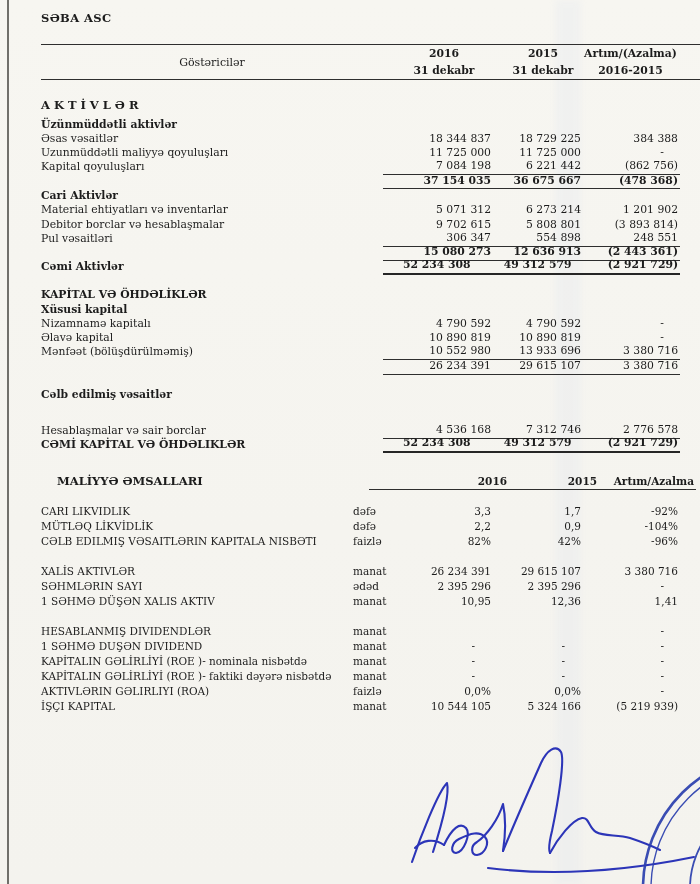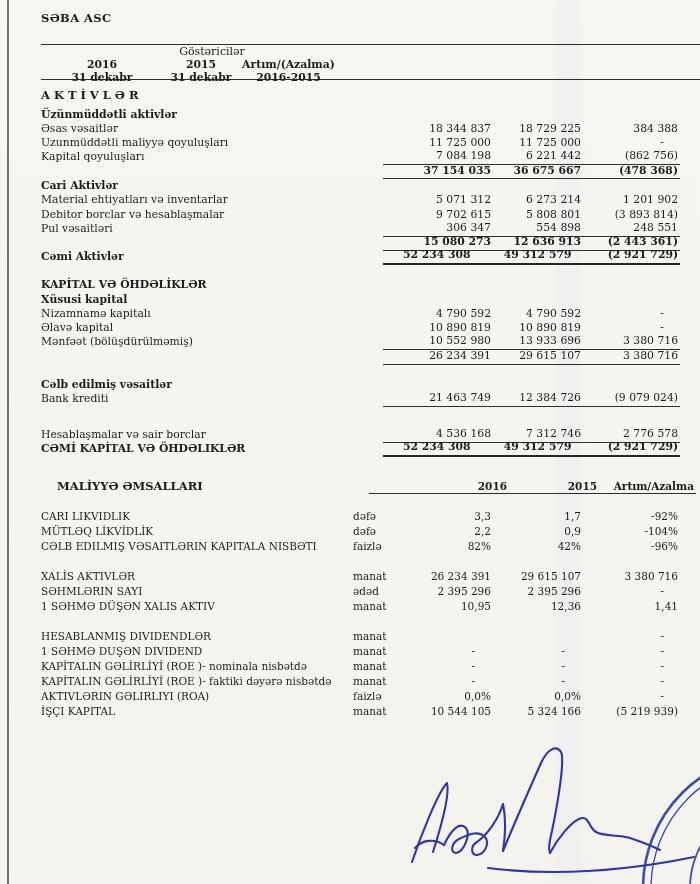--- a/index.html
+++ b/index.html
@@ -21,31 +21,30 @@
   }
   .content{position:absolute;left:41px;top:0;width:659px;}
   .company{padding-top:11px;font-size:11.5px;font-weight:bold;letter-spacing:.4px;}
 
   
   .bal-header{
     margin-top:19px;
     display:flex;align-items:stretch;
     border-top:1.5px solid #2e2e2e;border-bottom:1.5px solid #2e2e2e;
     height:34px;
-    flex-direction:column;
   }
   .h-gost{width:342px;display:flex;align-items:center;justify-content:center;font-size:11px;}
   .h-vals{width:297px;display:flex;}
   .h-col{display:flex;flex-direction:column;justify-content:space-around;text-align:center;font-weight:bold;font-size:10.8px;}
   .h-col .l2{font-weight:bold;}
   .hc2016{width:108px;padding-left:14px;box-sizing:border-box;}
   .hc2015{width:90px;padding-left:14px;box-sizing:border-box;}
   .hcdelta{width:99px;}
 
-  .aktivler{margin-top:8px;font-size:11.5px;font-weight:bold;letter-spacing:4px;}
+  .aktivler{margin-top:18px;font-size:11.5px;font-weight:bold;letter-spacing:4px;}
 
   
   .b-rows{margin-top:6px;}
   .b-row{display:flex;height:14.3px;align-items:flex-end;font-size:10.8px;line-height:1;}
   .b-row .label{width:342px;flex:none;padding-bottom:2px;white-space:nowrap;}
   .b-row .vals{width:297px;flex:none;display:flex;align-items:flex-end;height:100%;}
   .num{text-align:right;padding-bottom:2px;box-sizing:border-box;white-space:nowrap;}
   .c2016{width:108px;}
   .c2015{width:90px;}
   .cdelta{width:99px;padding-right:2px;}
@@ -260,28 +259,20 @@
       </div>
     </div>
         <div class="b-row row-section">
       <div class="cell label">Cəlb edilmiş vəsaitlər</div>
       <div class="vals">
         <div class="num c2016"></div>
         <div class="num c2015"></div>
         <div class="num cdelta"></div>
       </div>
     </div>
-        <div class="b-row row-item">
-      <div class="cell label">Bank krediti</div>
-      <div class="vals rule-below">
-        <div class="num c2016">21 463 749</div>
-        <div class="num c2015">12 384 726</div>
-        <div class="num cdelta">(9 079 024)</div>
-      </div>
-    </div>
         <div class="b-row row-spacer_lg">
       <div class="cell label"></div>
       <div class="vals">
         <div class="num c2016"></div>
         <div class="num c2015"></div>
         <div class="num cdelta"></div>
       </div>
     </div>
         <div class="b-row row-item">
       <div class="cell label">Hesablaşmalar və sair borclar</div>

